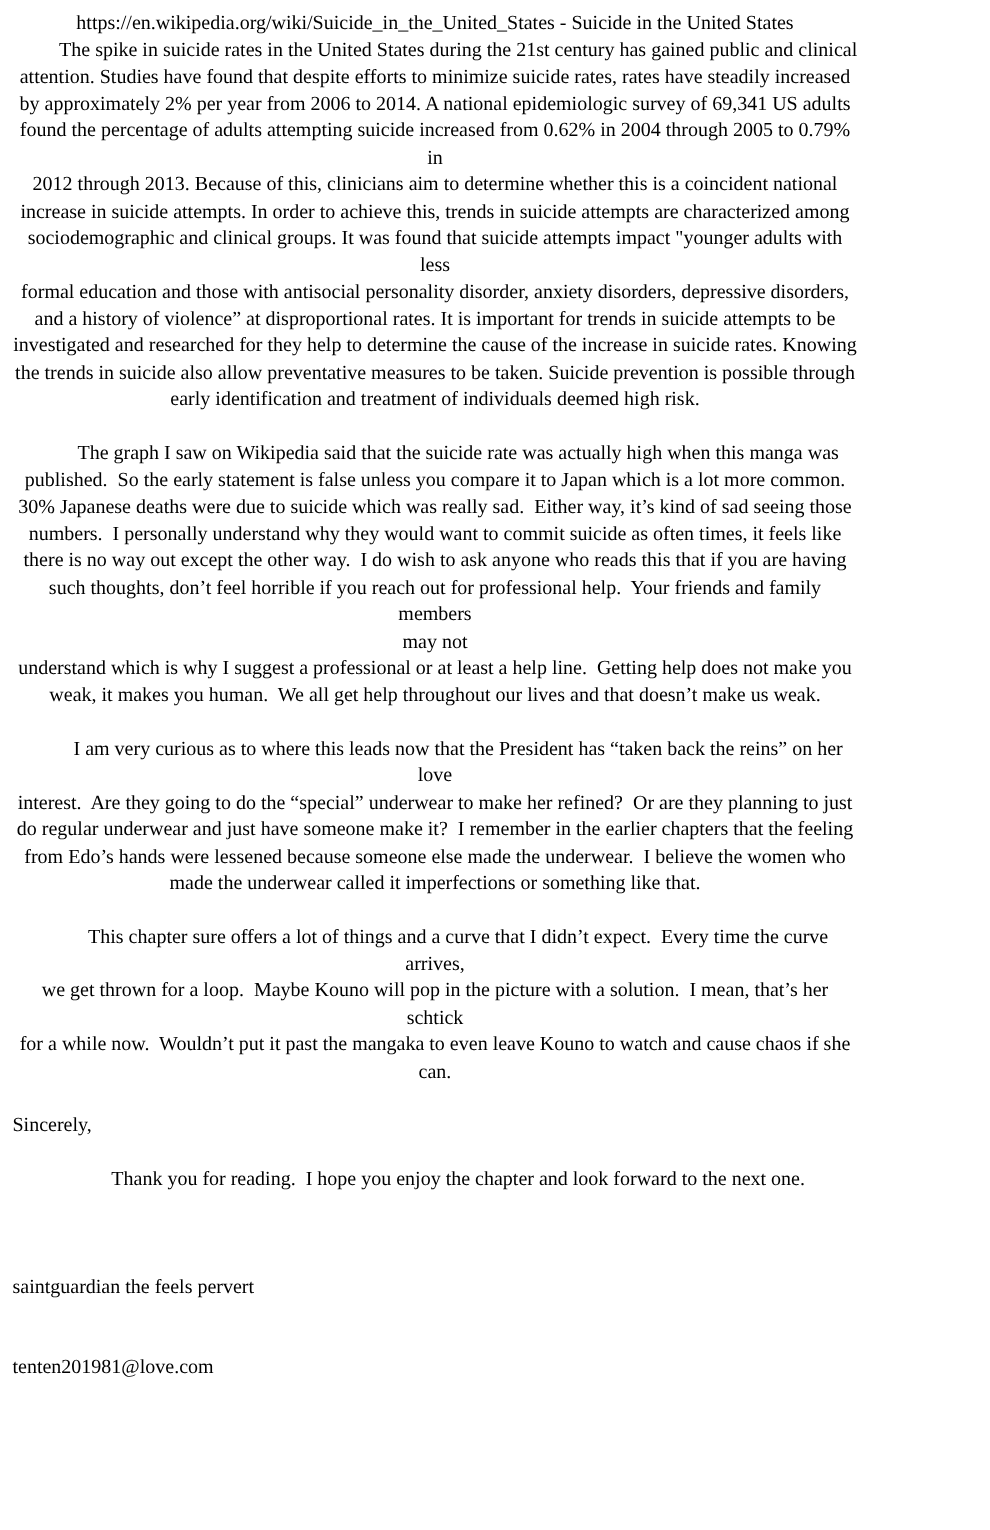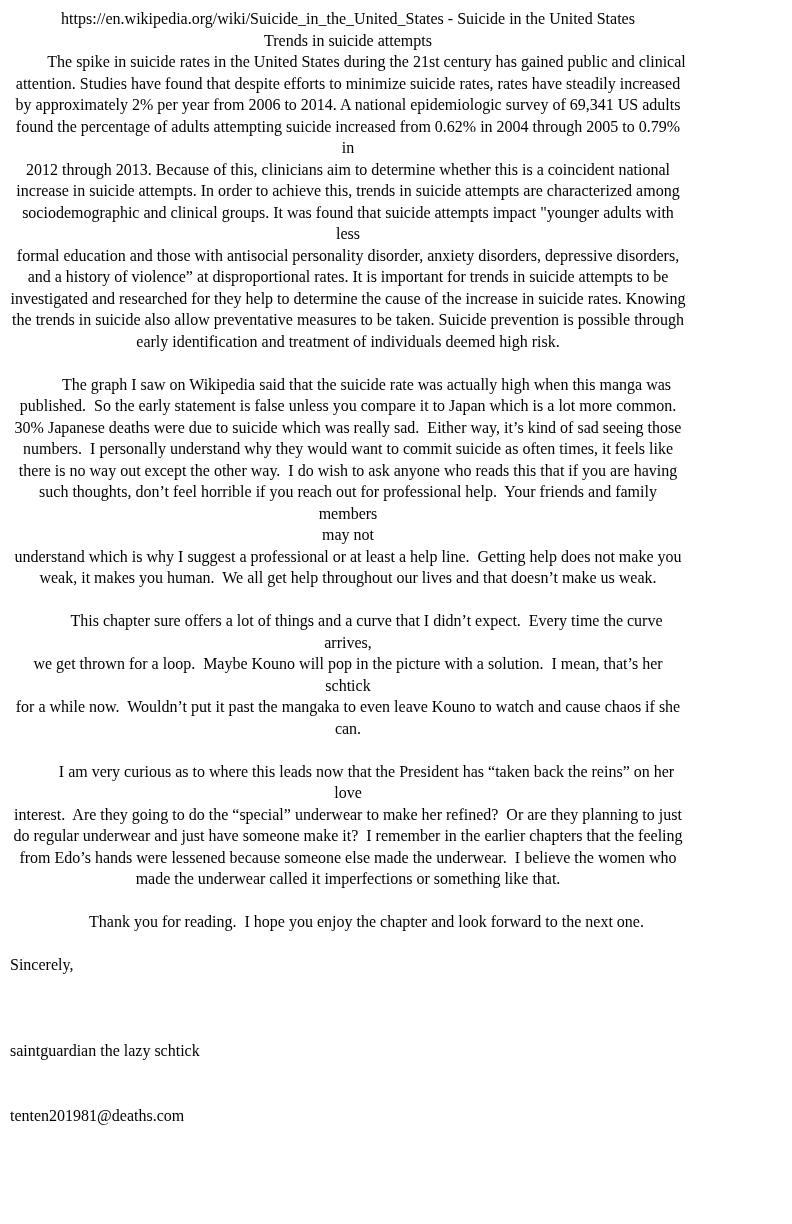--- a/index.html
+++ b/index.html
@@ -26,21 +26,20 @@
   .indent { text-indent: 37px; text-align: center; }
   .sig-line { white-space: pre-wrap; }
 </style>
 </head>
 <body>
 
 <div class="doc">
 
   <div class="block center">https://en.wikipedia.org/wiki/Suicide_in_the_United_States - Suicide in the United States</div>
 
-  <div class="block center">Trends in suicide attempts</div>
 
   <div class="block center indent">The spike in suicide rates in the United States during the 21st century has gained public and clinical
 attention. Studies have found that despite efforts to minimize suicide rates, rates have steadily increased
 by approximately 2% per year from 2006 to 2014. A national epidemiologic survey of 69,341 US adults
 found the percentage of adults attempting suicide increased from 0.62% in 2004 through 2005 to 0.79% in
 2012 through 2013. Because of this, clinicians aim to determine whether this is a coincident national
 increase in suicide attempts. In order to achieve this, trends in suicide attempts are characterized among
 sociodemographic and clinical groups. It was found that suicide attempts impact "younger adults with less
 formal education and those with antisocial personality disorder, anxiety disorders, depressive disorders,
 and a history of violence” at disproportional rates. It is important for trends in suicide attempts to be
@@ -52,33 +51,33 @@
   <div class="block gap indent">The graph I saw on Wikipedia said that the suicide rate was actually high when this manga was
 published.  So the early statement is false unless you compare it to Japan which is a lot more common.
 30% Japanese deaths were due to suicide which was really sad.  Either way, it’s kind of sad seeing those
 numbers.  I personally understand why they would want to commit suicide as often times, it feels like
 there is no way out except the other way.  I do wish to ask anyone who reads this that if you are having
 such thoughts, don’t feel horrible if you reach out for professional help.  Your friends and family members
 may not
 understand which is why I suggest a professional or at least a help line.  Getting help does not make you
 weak, it makes you human.  We all get help throughout our lives and that doesn’t make us weak.</div>
 
-  <div class="block gap indent">This chapter sure offers a lot of things and a curve that I didn’t expect.  Every time the curve arrives,
-we get thrown for a loop.  Maybe Kouno will pop in the picture with a solution.  I mean, that’s her schtick
-for a while now.  Wouldn’t put it past the mangaka to even leave Kouno to watch and cause chaos if she
-can.</div>
-
   <div class="block gap indent">I am very curious as to where this leads now that the President has “taken back the reins” on her love
 interest.  Are they going to do the “special” underwear to make her refined?  Or are they planning to just
 do regular underwear and just have someone make it?  I remember in the earlier chapters that the feeling
 from Edo’s hands were lessened because someone else made the underwear.  I believe the women who
 made the underwear called it imperfections or something like that.</div>
 
-  <div class="block gap indent">Thank you for reading.  I hope you enjoy the chapter and look forward to the next one.</div>
+  <div class="block gap indent">This chapter sure offers a lot of things and a curve that I didn’t expect.  Every time the curve arrives,
+we get thrown for a loop.  Maybe Kouno will pop in the picture with a solution.  I mean, that’s her schtick
+for a while now.  Wouldn’t put it past the mangaka to even leave Kouno to watch and cause chaos if she
+can.</div>
 
   <div class="block gap">Sincerely,</div>
 
+  <div class="block gap indent">Thank you for reading.  I hope you enjoy the chapter and look forward to the next one.</div>
+
   <div class="block gap">
-    <div class="sig-line">saintguardian the lazy schtick</div>
-    <div class="sig-line">tenten201981@deaths.com</div>
+    <div class="sig-line">saintguardian the feels pervert</div>
+    <div class="sig-line">tenten201981@love.com</div>
   </div>
 
 </div>
 
 </body></html>

